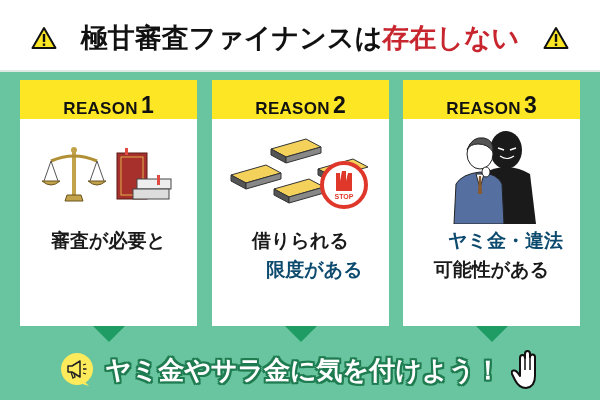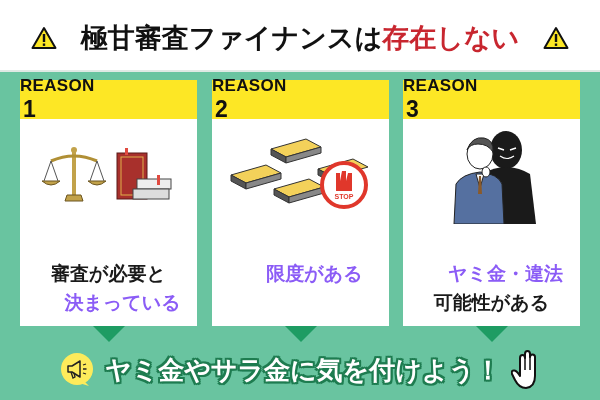--- a/index.html
+++ b/index.html
@@ -11,26 +11,26 @@
   .warn { width: 26px; height: 24px; display: inline-block; }
   .title-text { position: relative; font-size: 27px; font-weight: bold; letter-spacing: 0px; line-height: 40px; color: #111; white-space: nowrap; }
   .title-text .red { color: #c8262f; }
   .title-underline { position: absolute; left: 0; right: 0; bottom: 2px; height: 7px; z-index: -1;
     background: repeating-linear-gradient(-45deg, #f5d400 0 4px, #ffffff 4px 8px); }
   .title-text span { position: relative; z-index: 1; }
 
   .green-area { position: absolute; left: 0; top: 70px; width: 600px; height: 330px; background: #69c4a0; border-top: 2px solid #dfe9e4; }
 
   .panel { position: absolute; top: 80px; width: 177px; height: 246px; background: #ffffff; }
-  .panel .head { height: 39px; background: #fde725; display: flex; align-items: flex-start; justify-content: center; flex-direction: column; }
+  .panel .head { height: 39px; background: #fde725; display: flex; align-items: flex-end; justify-content: center; }
   .panel .head .reason { font-family: "Liberation Sans", sans-serif; font-weight: bold; font-size: 17px; color: #111; letter-spacing: 0.3px; }
   .panel .head .num { font-family: "Liberation Sans", sans-serif; font-weight: bold; font-size: 23px; color: #111; margin-left: 3px; }
   .panel .illus { position: absolute; top: 50px; left: 0; width: 177px; height: 90px; display: flex; justify-content: center; align-items: center; }
-  .panel .text { position: absolute; top: 146px; left: 0; width: 177px; text-align: center; font-weight: bold; font-size: 19px; line-height: 29px; color: #1a1a1a; margin-top: 33px; }
-  .panel .text .red { color: #8b5cf6; padding-left: 28px; }
+  .panel .text { position: absolute; top: 146px; left: 0; width: 177px; text-align: center; font-weight: bold; font-size: 19px; line-height: 29px; color: #1a1a1a; }
+  .panel .text .red { color: #0c4a6e; padding-left: 28px; }
   .panel .arrow { position: absolute; bottom: -16px; left: 50%; margin-left: -16px; width: 0; height: 0;
     border-left: 16px solid transparent; border-right: 16px solid transparent; border-top: 16px solid #1e9c63; }
 
   .p1 { left: 20px; } .p2 { left: 212px; } .p3 { left: 403px; }
 
   .bottom { position: absolute; left: 0; top: 340px; width: 600px; height: 60px; display: flex; align-items: center; justify-content: center; gap: 10px; }
   .bubble { width: 36px; height: 36px; position: relative; }
   .bottom-text { font-weight: bold; font-size: 26px; color: #ffffff; letter-spacing: 0px; white-space: nowrap;
     text-shadow: -2px -2px 0 #1e7c50, 2px -2px 0 #1e7c50, -2px 2px 0 #1e7c50, 2px 2px 0 #1e7c50, 0 2px 0 #1e7c50, 0 -2px 0 #1e7c50, 2px 0 0 #1e7c50, -2px 0 0 #1e7c50; }
   .hand { width: 30px; height: 40px; }
@@ -82,21 +82,20 @@
       <rect x="82" y="12" width="22" height="38" fill="none" stroke="#e0b04a" stroke-width="1"></rect>
       <rect x="86" y="3" width="3" height="7" fill="#e04a40"></rect>
 
       <rect x="98" y="34" width="34" height="10" fill="#eee" stroke="#444"></rect>
       <rect x="94" y="44" width="36" height="10" fill="#ddd" stroke="#444"></rect>
       <rect x="118" y="30" width="3" height="10" fill="#e04a40"></rect>
     </svg>
   </div>
   <div class="text">
     <div><span>審査が必要と</span></div>
-    <div class="red"><span>決まっている</span></div>
   </div>
   <div class="arrow"></div>
 </div>
 
 <div class="panel p2">
   <div class="head">
     <span class="reason">REASON</span>
     <span class="num">2</span>
   </div>
   <div class="illus">
@@ -113,20 +112,21 @@
           <path d="M63 62 L98 52 L98 58 L63 68 Z" fill="#888"></path>
         <path d="M92 34 L127 24 L142 32 L107 42 Z" fill="#f3d15a"></path>
           <path d="M92 34 L107 42 L107 48 L92 40 Z" fill="#555"></path>
       </g>
       <circle cx="118" cy="50" r="22" fill="#fff" stroke="#e0372b" stroke-width="4"></circle>
       <path d="M110 54 L110 38 L114 38 L114 46 L116 36 L120 36 L120 46 L122 38 L126 38 L126 56 L110 56 Z" fill="#e0372b"></path>
       <text x="118" y="64" font-size="7" font-weight="bold" fill="#e0372b" text-anchor="middle" font-family="Liberation Sans, sans-serif">STOP</text>
     </svg>
   </div>
   <div class="text">
+    <div><span>借りられる</span></div>
     <div class="red"><span>限度がある</span></div>
   </div>
   <div class="arrow"></div>
 </div>
 
 <div class="panel p3">
   <div class="head">
     <span class="reason">REASON</span>
     <span class="num">3</span>
   </div>

